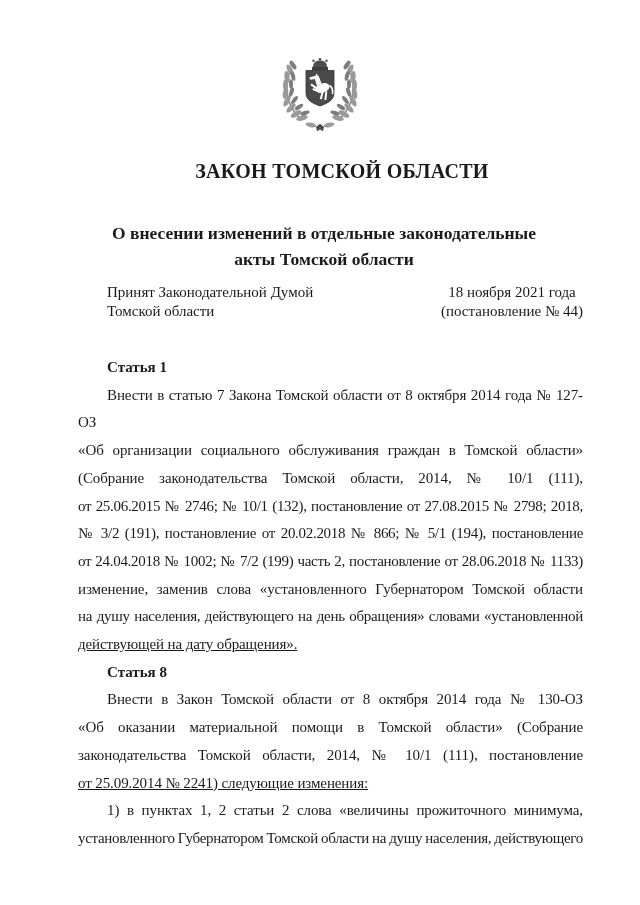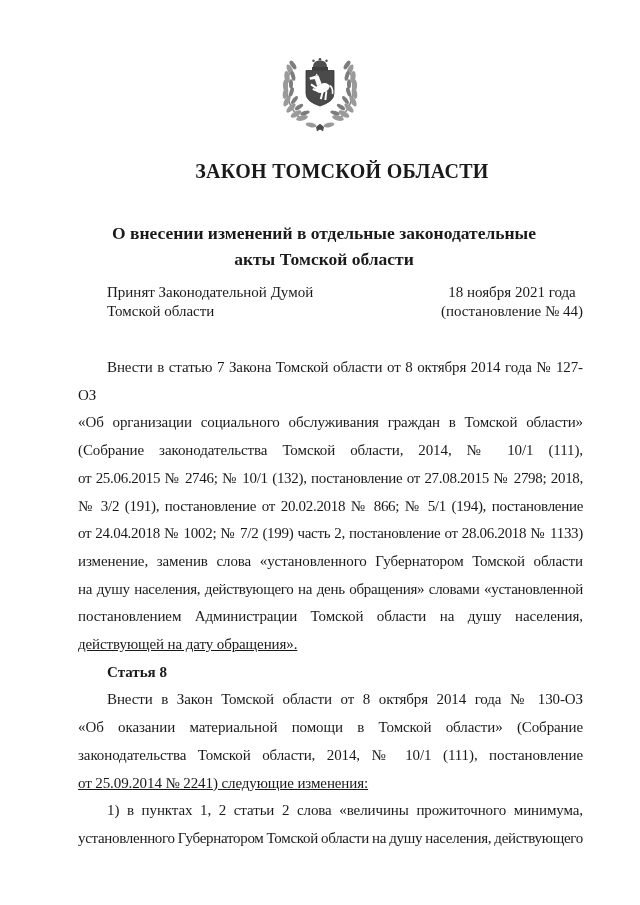--- a/index.html
+++ b/index.html
@@ -171,29 +171,29 @@
       <div>Принят Законодательной Думой</div>
       <div>Томской области</div>
     </div>
     <div class="adoption-right">
       <div>18 ноября 2021 года</div>
       <div>(постановление № 44)</div>
     </div>
   </div>
 
   <div class="body-text">
+    <div class="article-heading">Статья 1</div>
     <div class="line first">Внести в статью 7 Закона Томской области от 8 октября 2014 года № 127-ОЗ</div>
     <div class="line">«Об организации социального обслуживания граждан в Томской области»</div>
     <div class="line">(Собрание законодательства Томской области, 2014, № 10/1 (111),</div>
     <div class="line tight">от 25.06.2015 № 2746; № 10/1 (132), постановление от 27.08.2015 № 2798; 2018,</div>
     <div class="line tight">№ 3/2 (191), постановление от 20.02.2018 № 866; № 5/1 (194), постановление</div>
     <div class="line tight">от 24.04.2018 № 1002; № 7/2 (199) часть 2, постановление от 28.06.2018 № 1133)</div>
     <div class="line">изменение, заменив слова «установленного Губернатором Томской области</div>
     <div class="line tight">на душу населения, действующего на день обращения» словами «установленной</div>
-    <div class="line">постановлением Администрации Томской области на душу населения,</div>
     <div class="line end">действующей на дату обращения».</div>
 
     <div class="article-heading">Статья 8</div>
     <div class="line first">Внести в Закон Томской области от 8 октября 2014 года № 130-ОЗ</div>
     <div class="line">«Об оказании материальной помощи в Томской области» (Собрание</div>
     <div class="line">законодательства Томской области, 2014, № 10/1 (111), постановление</div>
     <div class="line end">от 25.09.2014 № 2241) следующие изменения:</div>
     <div class="line first">1) в пунктах 1, 2 статьи 2 слова «величины прожиточного минимума,</div>
     <div class="line tight">установленного Губернатором Томской области на душу населения, действующего</div>
   </div>

